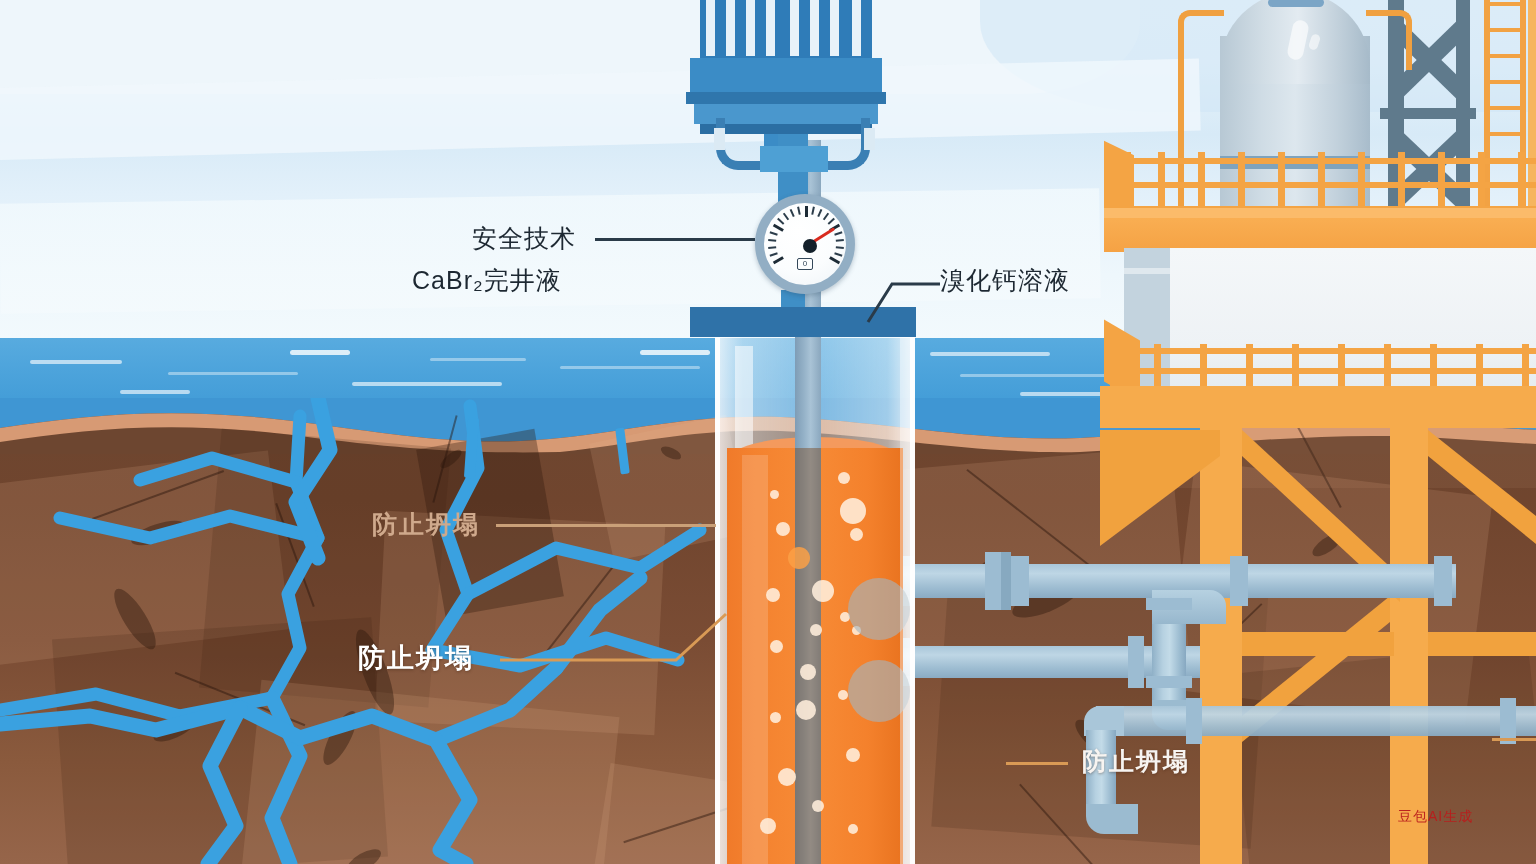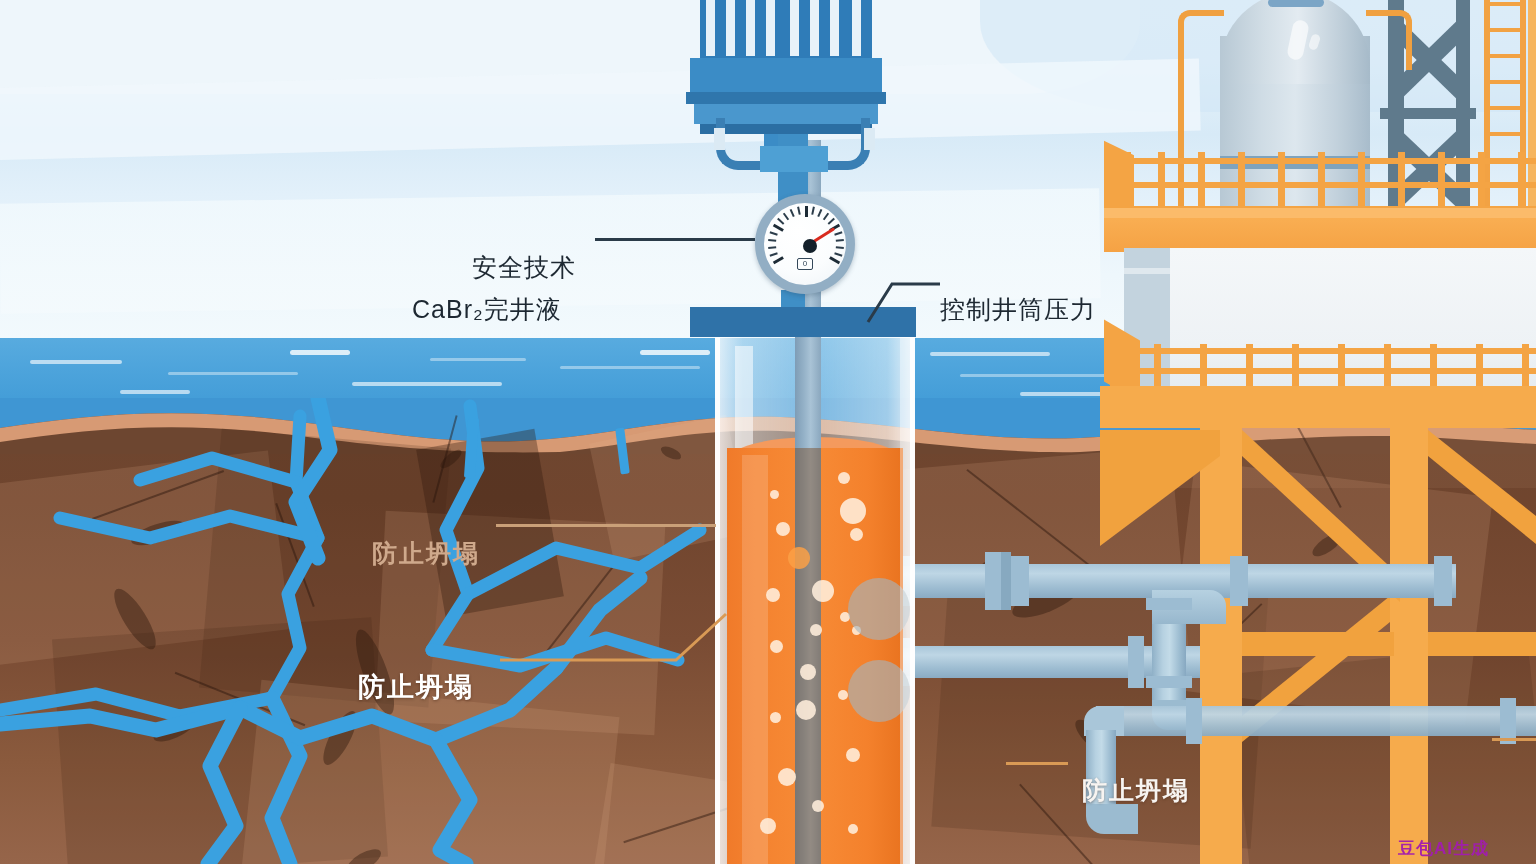--- a/index.html
+++ b/index.html
@@ -224,21 +224,20 @@
   .ppipe-v{
     background:linear-gradient(90deg,#8fb0c7 0%,#b6d1e1 32%,#c3dbe8 52%,#9bbbd0 82%,#87a8c1 100%);
   }
   .flange{ background:#9cbcd2; }
   .flange-d{ background:#87a9c0; }
 
   
   .lbl{
     white-space:nowrap;
     font-family:"Liberation Sans","DejaVu Sans",sans-serif;
-    margin-top:29px;
   }
   .lbl-dark{ color:#1d2832; font-size:25px; font-weight:400; letter-spacing:1px; }
   .lbl-dark2{ color:#1d2832; font-size:25px; font-weight:400; letter-spacing:1px; }
   .lbl-tan{
     color:#cfa98c; font-size:25px; font-weight:700; letter-spacing:2px;
   }
   .lbl-white{
     color:#ffffff; font-size:27px; font-weight:700; letter-spacing:2px;
     text-shadow:0 1px 3px rgba(60,30,15,.45);
   }
@@ -249,21 +248,21 @@
   .leader-dark{ background:#2a3b49; height:3px; }
   .leader-tan{ background:#caa078; height:3px; }
   .leader-orange{ background:#d99a55; height:3px; }
   .title-big{
     left:1252px; top:292px;
     color:#22282c; font-size:44px; font-weight:700; letter-spacing:3px;
     text-shadow:0 2px 4px rgba(0,0,0,.22);
   }
   .watermark{
     left:1398px; top:808px;
-    color:#a21caf; font-size:17px; font-weight:700; letter-spacing:1px;
+    color:#b91c1c; font-size:14px; font-weight:400; letter-spacing:1px;
     opacity:.95;
   }
 </style>
 </head>
 <body>
 
 <div id="stage">
 
   <div class="abs sky"></div>
   <div class="abs cloud-a"></div>
@@ -582,21 +581,21 @@
 
   <div class="abs lbl lbl-dark" style="left:472px;top:222px;">安全技术</div>
   <div class="abs leader-dark" style="left:595px;top:238px;width:160px;"></div>
   <div class="abs lbl lbl-dark2" style="left:412px;top:264px;">CaBr₂完井液</div>
 
   <div class="abs" style="left:866px;top:262px;width:80px;height:64px;">
     <svg width="80" height="64" viewBox="0 0 80 64">
       <path d="M2,60 L26,22 L74,22" stroke="#2a3b49" stroke-width="3" fill="none"></path>
     </svg>
   </div>
-  <div class="abs lbl lbl-dark" style="left:940px;top:264px;">控制井筒压力</div>
+  <div class="abs lbl lbl-dark" style="left:940px;top:264px;">溴化钙溶液</div>
 
   <div class="abs lbl lbl-tan" style="left:372px;top:508px;">防止坍塌</div>
   <div class="abs leader-tan" style="left:496px;top:524px;width:220px;"></div>
 
   <div class="abs lbl lbl-white" style="left:358px;top:640px;">防止坍塌</div>
   <div class="abs" style="left:498px;top:612px;width:230px;height:60px;">
     <svg width="230" height="60" viewBox="0 0 230 60">
       <path d="M2,48 L178,48 L228,2" stroke="#d99a55" stroke-width="3" fill="none"></path>
     </svg>
   </div>

